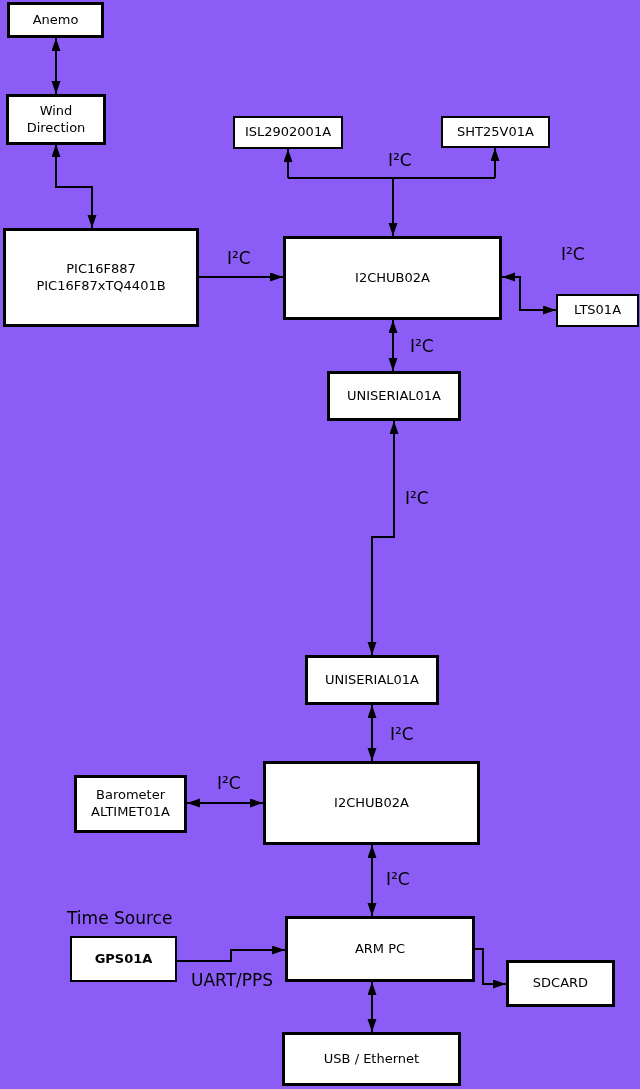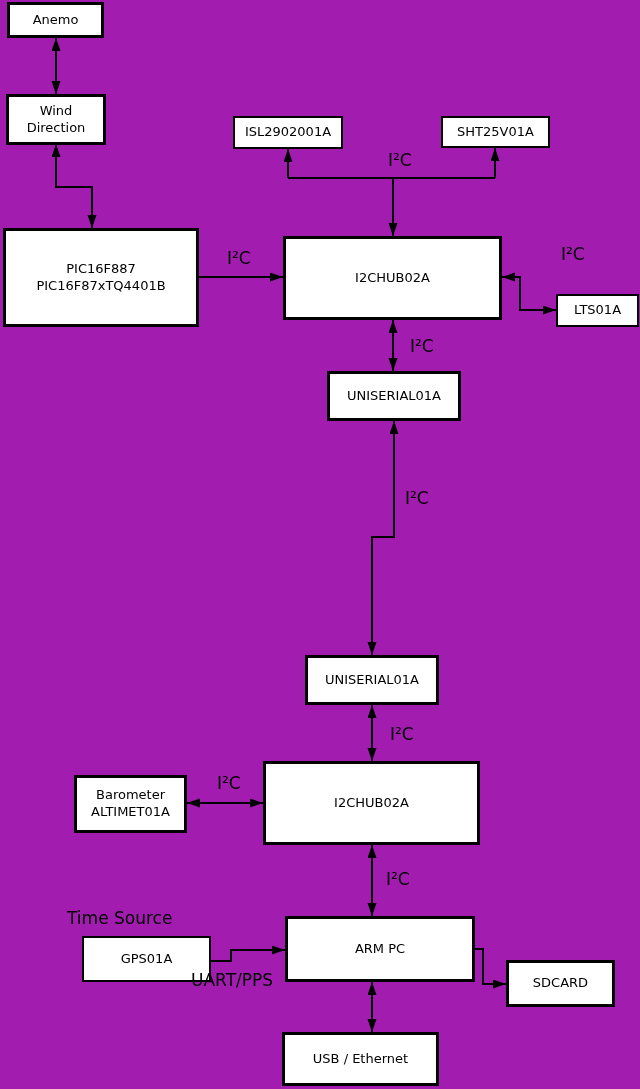--- a/index.html
+++ b/index.html
@@ -5,21 +5,21 @@
   html, body { margin: 0; padding: 0; }
   body {
     background: #ffffff;
     font-family: "DejaVu Sans", "Liberation Sans", sans-serif;
     color: #000000;
   }
   .canvas {
     position: relative;
     width: 640px;
     height: 1089px;
-    background: #a21caf;
+    background: #8b5cf6;
     overflow: hidden;
   }
   .edges {
     position: absolute;
     left: 0; top: 0;
     width: 640px; height: 1089px;
   }
   .edges path {
     fill: none;
     stroke: #000000;
@@ -120,33 +120,33 @@
 
   <div class="node" style="left:263px; top:761px; width:217px; height:84px;">
     <span>I2CHUB02A</span>
   </div>
 
   <div class="node" style="left:74px; top:775px; width:113px; height:58px;">
     <span>Barometer</span>
     <span>ALTIMET01A</span>
   </div>
 
-  <div class="node thin" style="left:82px; top:936px; width:129px; height:46px;">
+  <div class="node thin" style="left:70px; top:936px; width:107px; height:46px;font-weight:bold;">
     <span>GPS01A</span>
   </div>
 
   <div class="node" style="left:285px; top:916px; width:190px; height:66px;">
     <span>ARM PC</span>
   </div>
 
   <div class="node" style="left:506px; top:960px; width:109px; height:47px;">
     <span>SDCARD</span>
   </div>
 
-  <div class="node" style="left:282px; top:1032px; width:157px; height:54px;">
+  <div class="node" style="left:282px; top:1032px; width:179px; height:54px;">
     <span>USB / Ethernet</span>
   </div>
 
   <span class="edge-label" style="left:388px; top:151px;">I²C</span>
   <span class="edge-label" style="left:227px; top:249px;">I²C</span>
   <span class="edge-label" style="left:561px; top:245px;">I²C</span>
   <span class="edge-label" style="left:410px; top:337px;">I²C</span>
   <span class="edge-label" style="left:405px; top:489px;">I²C</span>
   <span class="edge-label" style="left:390px; top:725px;">I²C</span>
   <span class="edge-label" style="left:217px; top:774px;">I²C</span>

